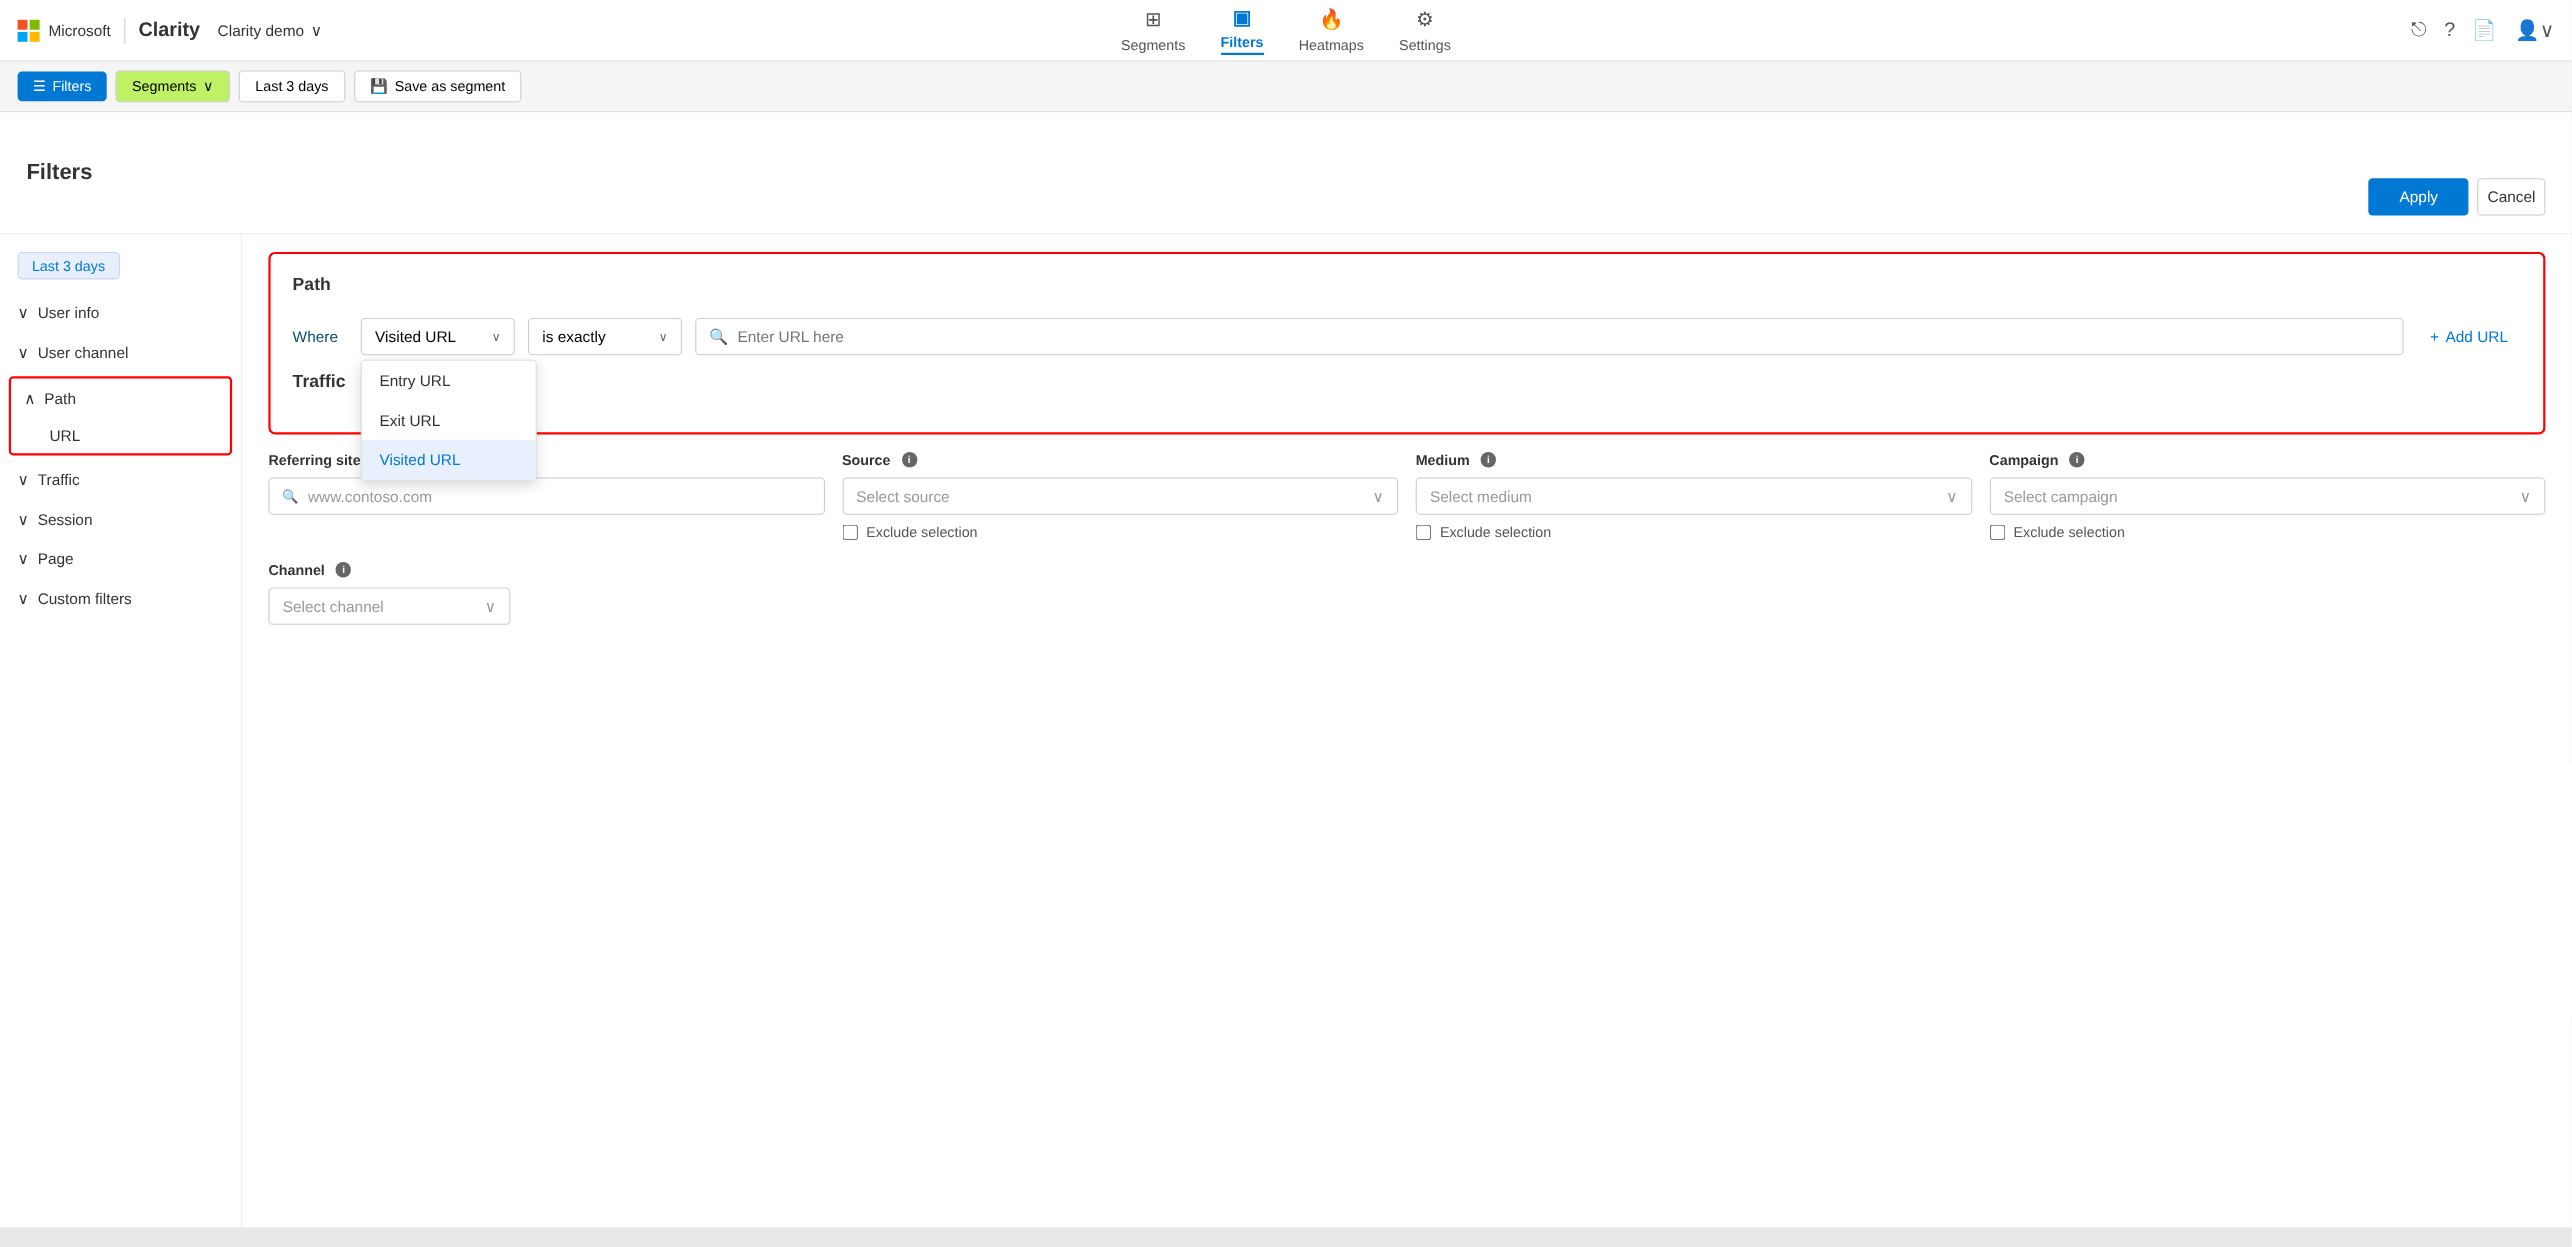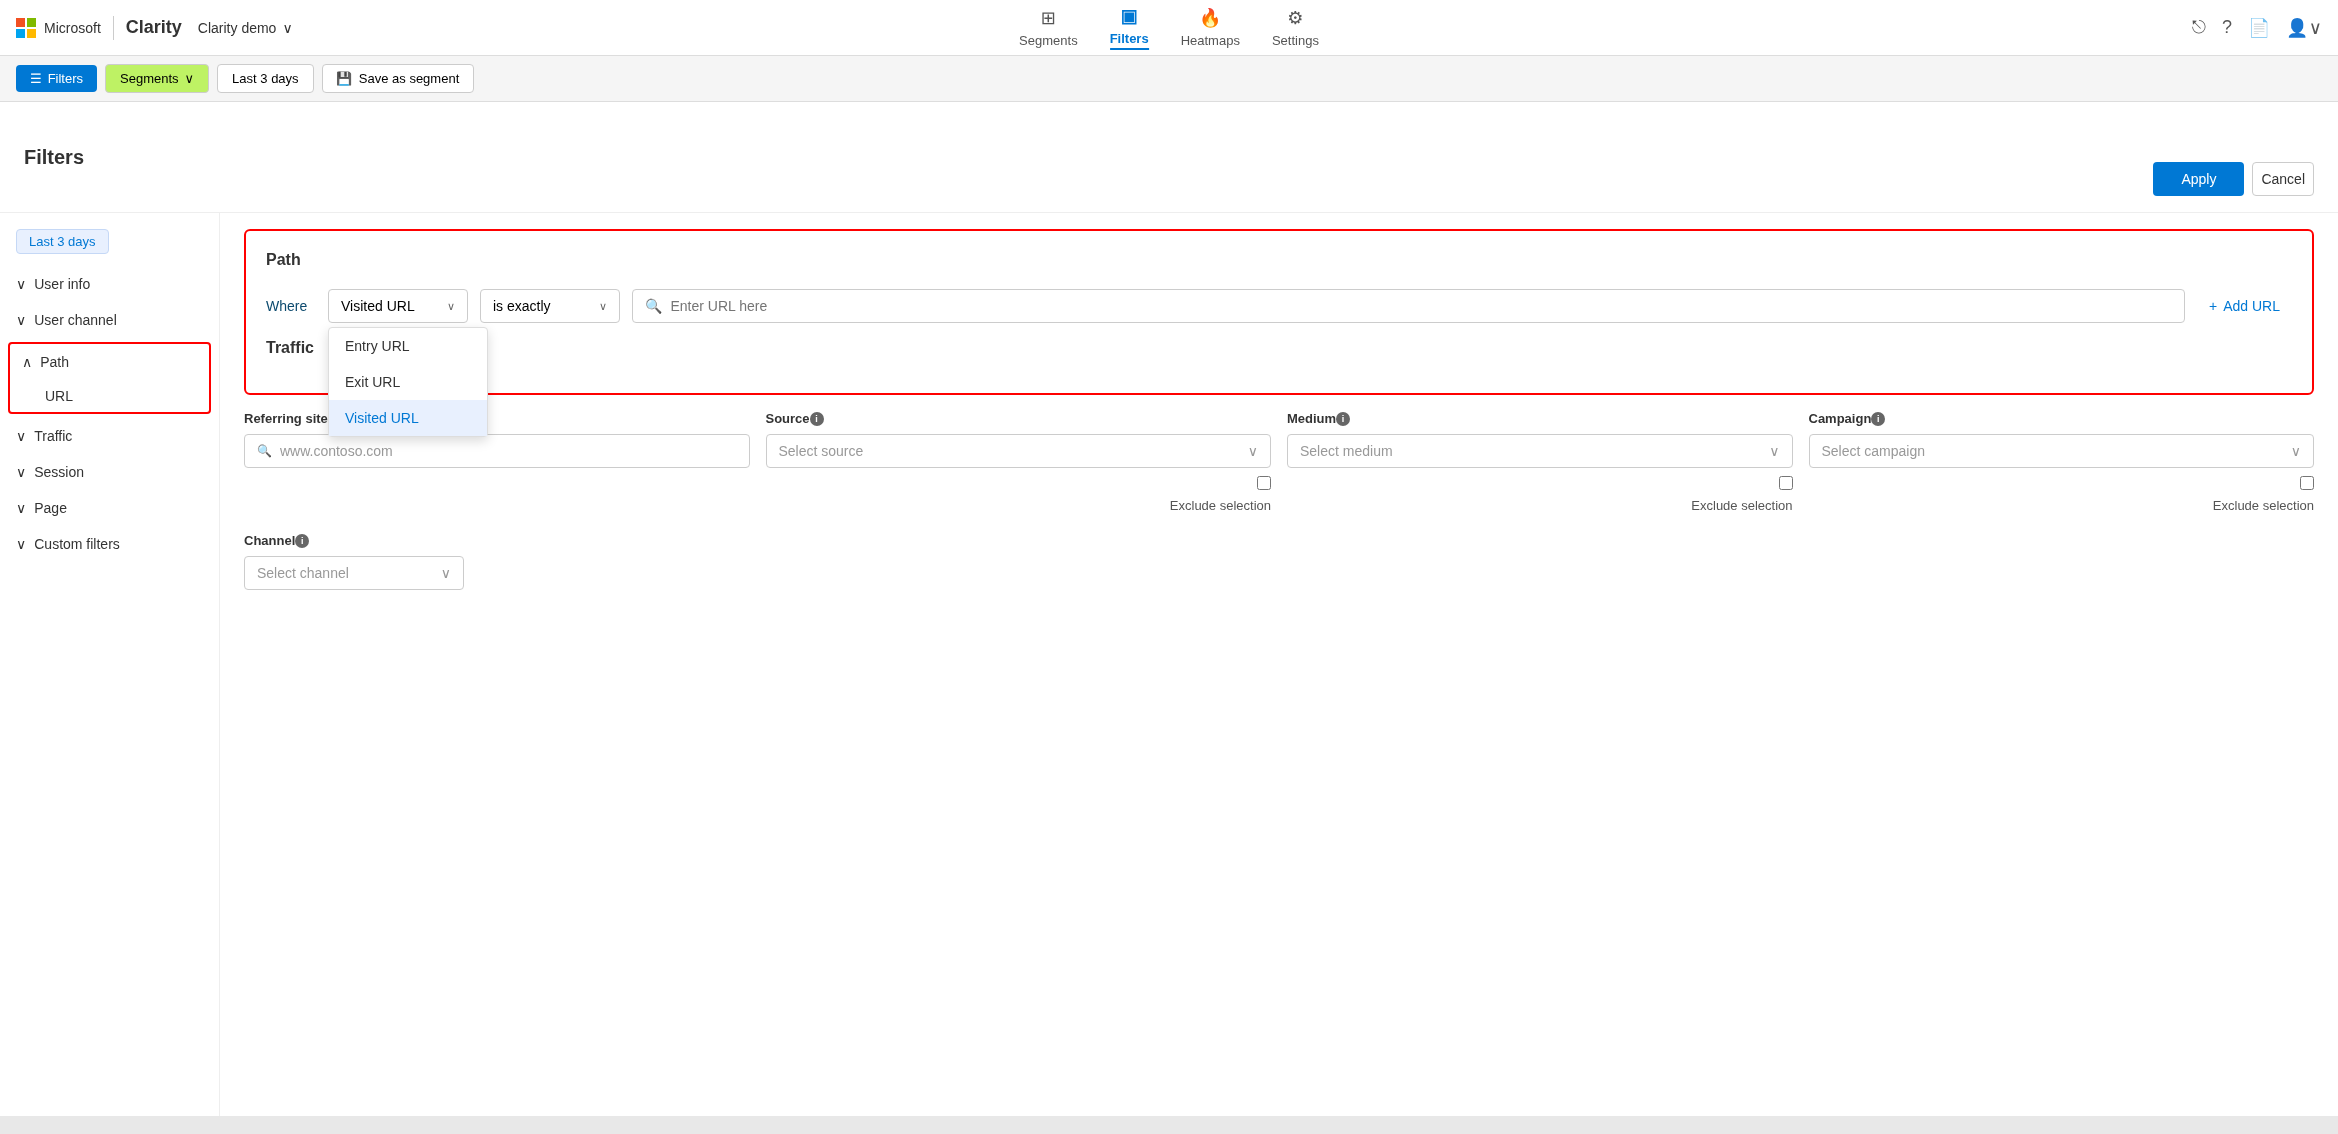--- a/index.html
+++ b/index.html
@@ -118,33 +118,33 @@
       box-shadow: 0 4px 12px rgba(0,0,0,0.15); z-index: 200; min-width: 160px;
     }
     .dropdown-menu-item {
       padding: 10px 16px; cursor: pointer; font-size: 14px; color: #333;
     }
     .dropdown-menu-item.selected { background: #e8f0fe; color: #0078d4; }
 
     
     .traffic-title { font-size: 16px; font-weight: 600; margin-bottom: 16px; }
     .traffic-grid { display: grid; grid-template-columns: 1fr 1fr 1fr 1fr; gap: 16px; margin-bottom: 20px; }
-    .field-label { font-size: 13px; font-weight: 600; margin-bottom: 8px; display: flex; align-items: center; gap: 0; }
+    .field-label { font-size: 13px; font-weight: 600; margin-bottom: 8px; display: flex; gap: 10px; }
     .info-icon { width: 14px; height: 14px; border-radius: 50%; background: #666; color: #fff; font-size: 9px; display: inline-flex; align-items: center; justify-content: center; }
     .referring-input {
       display: flex; align-items: center; gap: 8px;
       border: 1px solid #ccc; border-radius: 4px; padding: 8px 12px;
       background: #fff; font-size: 14px; color: #999;
     }
     .select-dropdown {
       display: flex; align-items: center; justify-content: space-between;
       border: 1px solid #ccc; border-radius: 4px; padding: 8px 12px;
       background: #fff; cursor: pointer; font-size: 14px; color: #999;
     }
-    .checkbox-row { display: flex; align-items: flex-end; gap: 8px; margin-top: 8px; font-size: 13px; color: #555; flex-direction: column; }
+    .checkbox-row { display: flex; align-items: center; gap: 8px; margin-top: 8px; font-size: 13px; color: #555; }
     .checkbox-row input[type="checkbox"] { width: 14px; height: 14px; }
 
     
     .channel-section { margin-top: 16px; }
 
     
     .filters-main::-webkit-scrollbar { width: 8px; }
     .filters-main::-webkit-scrollbar-track { background: #f5f5f5; }
     .filters-main::-webkit-scrollbar-thumb { background: #ccc; border-radius: 4px; }
 

